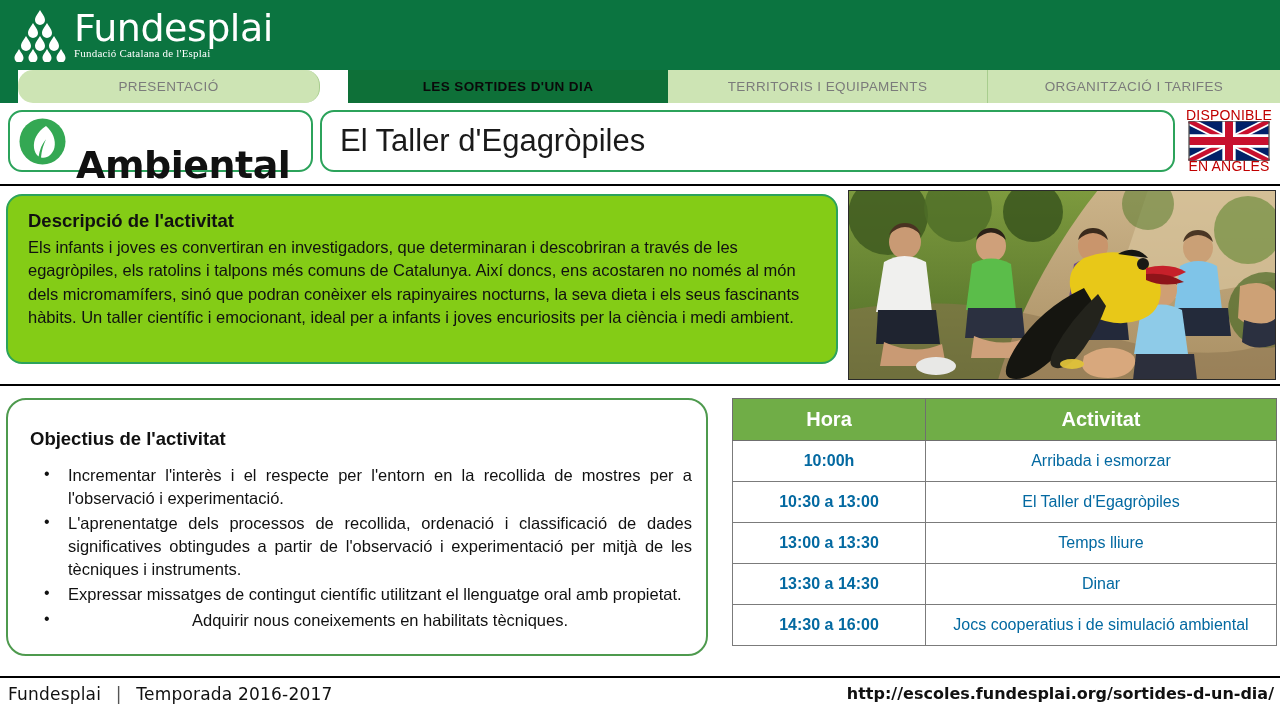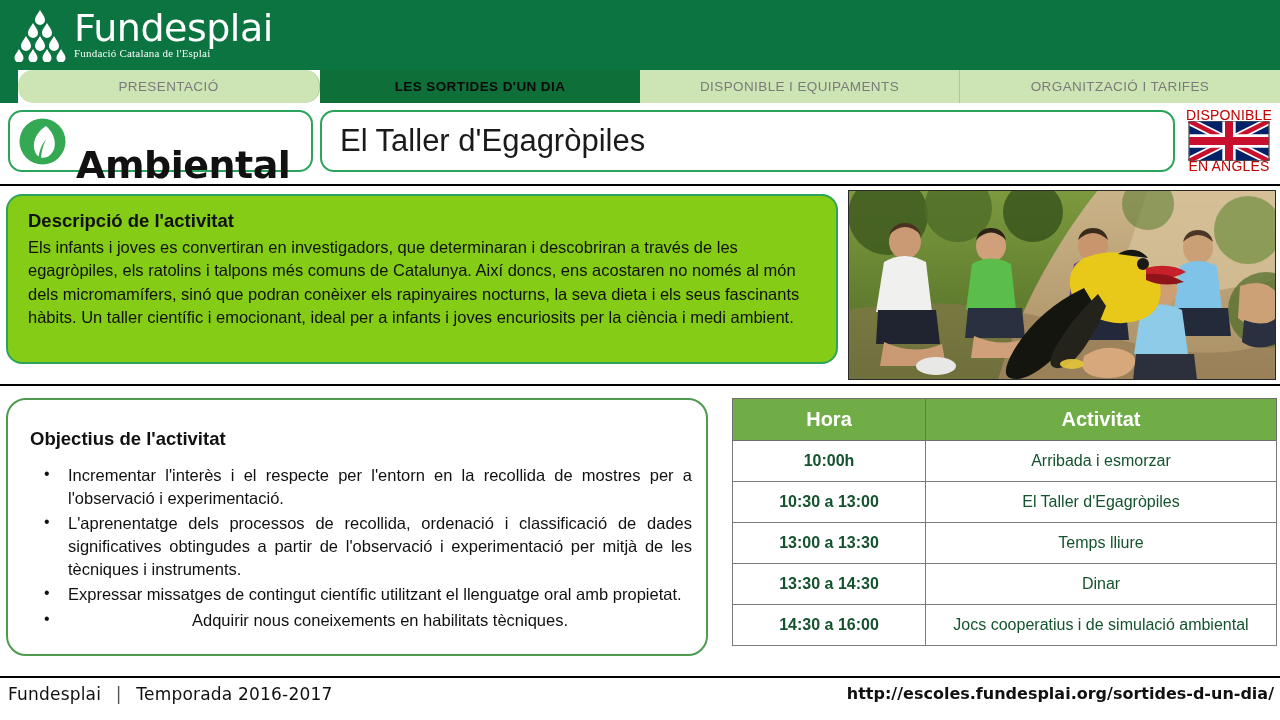--- a/index.html
+++ b/index.html
@@ -38,21 +38,21 @@
   .nav-edge { background: #0B7440; width: 18px; height: 33px; flex: 0 0 18px; }
   .nav-tab {
     height: 33px; display: flex; align-items: center; justify-content: center;
     font-size: 13.5px; letter-spacing: 0.4px;
     font-family: "Liberation Sans", sans-serif;
     background: #CDE4B4; color: #7B7B7B;
     border-right: 1px solid #a8cd8e;
   }
   .nav-tab.active {
     background: #0E7038; color: #0a0a0a; font-weight: bold;
-    border-right: none; border-left: none;
+    border-right: none; border-left: none; margin-left: 28px;
   }
   .nav-tab.t1 { flex: 0 0 302px; border-radius: 15px; }
   .nav-tab.t2 { flex: 0 0 320px; }
   .nav-tab.t3 { flex: 0 0 320px; }
   .nav-tab.t4 { flex: 1 1 auto; border-right: none; }
 
   
   .nav-under {
     position: absolute; left: 0; top: 103px; width: 1280px; height: 5px;
     background: #ffffff;
@@ -142,21 +142,21 @@
     position: absolute; left: 732px; top: 398px; width: 544px;
     border-collapse: collapse; table-layout: fixed;
   }
   .sched th {
     background: #70AD47; color: #ffffff; font-size: 20px; font-weight: bold;
     height: 42px; border: 1px solid #6f6f6f;
     font-family: "Liberation Sans", sans-serif;
   }
   .sched td {
     height: 41px; border: 1px solid #7b7b7b; text-align: center;
-    font-size: 16px; color: #14532d; background: #fff;
+    font-size: 16px; color: #0369a1; background: #fff;
     font-family: "Liberation Sans", sans-serif;
   }
   .sched td.hora { font-weight: bold; }
   .sched col.c1 { width: 193px; }
   .sched col.c2 { width: 351px; }
 
   
   .footer {
     position: absolute; left: 0; top: 678px; width: 1280px; height: 42px;
     background: #fff;
@@ -198,21 +198,21 @@
         <div class="logo-word">Fundesplai</div>
         <div class="logo-sub">Fundació Catalana de l'Esplai</div>
       </div>
     </div>
   </div>
 
   <div class="navbar">
     <div class="nav-edge"></div>
     <div class="nav-tab t1">PRESENTACIÓ</div>
     <div class="nav-tab t2 active">LES SORTIDES D'UN DIA</div>
-    <div class="nav-tab t3">DISPONIBLE I EQUIPAMENTS</div>
+    <div class="nav-tab t3">TERRITORIS I EQUIPAMENTS</div>
     <div class="nav-tab t4">ORGANITZACIÓ I TARIFES</div>
   </div>
   <div class="nav-under"></div>
 
   <div class="titlerow">
     <div class="cat-badge">
       <svg class="cat-icon" viewBox="0 0 47 47">
         <circle cx="23.5" cy="23.5" r="23" fill="#34A853"></circle>
         <path d="M27 8 c-9 6 -13 14 -12 22 c0.4 3.6 2.3 6.6 4.6 8.6 c1-7 3.4-12.6 7.4-17.4
                  c-2.6 5.4 -4.4 11.2 -5 18.2 c5.6 1.6 11.6 -2.6 13.4 -9.6 C37.2 22 33.6 13.6 27 8z" fill="#ffffff"></path>

